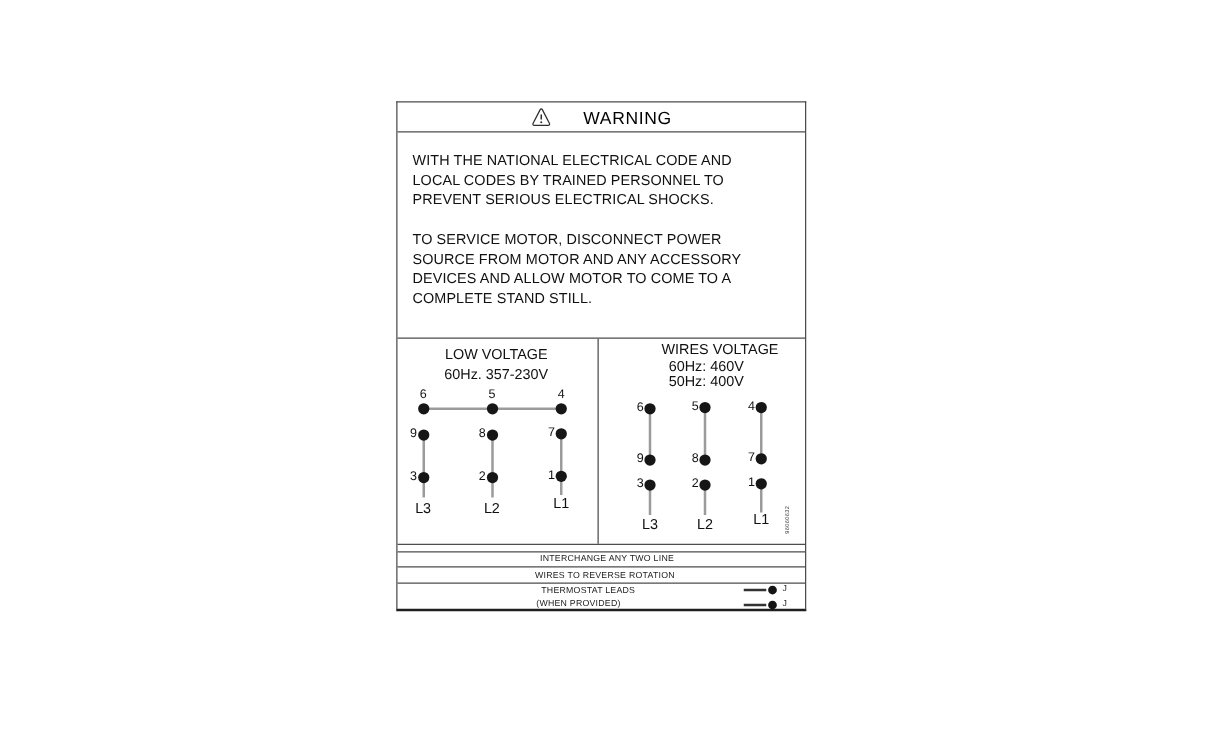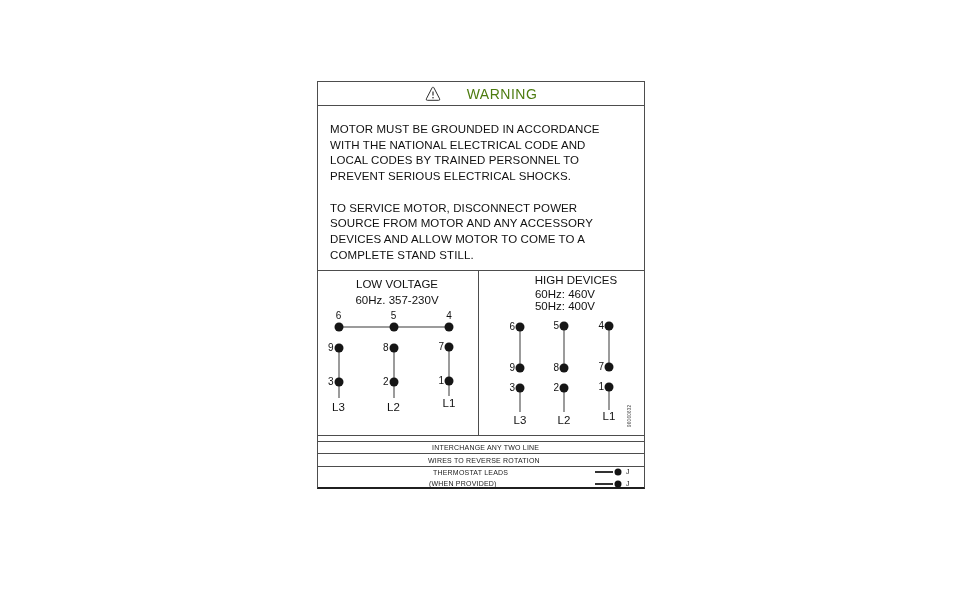--- a/index.html
+++ b/index.html
@@ -7,21 +7,21 @@
               font-family:"Liberation Sans", sans-serif; color:#1c1c1c; }
   .page { position:relative; width:976px; height:600px; background:#fff; }
 
   .label { position:absolute; left:317px; top:81px; width:328px; height:408px;
            border:1px solid #4d4d4d; border-bottom:2px solid #1f1f1f; background:#fff; }
 
   
   .hdr { position:absolute; left:0; top:0; right:0; height:24px;
          border-bottom:1px solid #4d4d4d; display:flex; align-items:center;
          justify-content:center; gap:26px; }
-  .hdr .wtitle { font-size:14px; letter-spacing:.5px; color:#4d7c0f; }
+  .hdr .wtitle { font-size:14px; letter-spacing:.5px; color:#000000; }
 
   
   .wtext { position:absolute; left:0; top:25px; right:0; height:163px;
            padding:15px 8px 0 12px; font-size:11.5px; letter-spacing:.1px;
            line-height:15.7px; color:#111; }
   .wtext .para + .para { margin-top:15.7px; }
 
   
   .diag { position:absolute; left:0; top:188px; right:0; height:166px;
           border-top:1px solid #4d4d4d; border-bottom:1px solid #4d4d4d; }
@@ -66,21 +66,20 @@
       <svg width="16" height="15" viewBox="0 0 24 22">
         <path d="M10.7 2.3 L2.1 18.9 a1.6 1.6 0 0 0 1.4 2.3 h17 a1.6 1.6 0 0 0 1.4-2.3 L13.3 2.3 a1.5 1.5 0 0 0-2.6 0 Z" fill="none" stroke="#2e2e2e" stroke-width="1.5" stroke-linejoin="round"></path>
         <line x1="12" y1="8" x2="12" y2="14" stroke="#2e2e2e" stroke-width="1.8"></line>
         <circle cx="12" cy="17.3" r="1.2" fill="#2e2e2e"></circle>
       </svg>
       <span class="wtitle">WARNING</span>
     </div>
 
     <div class="wtext">
       <div class="para">
-        <div>MOTOR MUST BE GROUNDED IN ACCORDANCE</div>
         <div>WITH THE NATIONAL ELECTRICAL CODE AND</div>
         <div>LOCAL CODES BY TRAINED PERSONNEL TO</div>
         <div>PREVENT SERIOUS ELECTRICAL SHOCKS.</div>
       </div>
       <div class="para">
         <div>TO SERVICE MOTOR, DISCONNECT POWER</div>
         <div>SOURCE FROM MOTOR AND ANY ACCESSORY</div>
         <div>DEVICES AND ALLOW MOTOR TO COME TO A</div>
         <div>COMPLETE STAND STILL.</div>
       </div>
@@ -118,21 +117,21 @@
         <span class="abs dot" style="left:20.5px; top:111px;"></span>
         <span class="abs dot" style="left:75.5px; top:111px;"></span>
         <span class="abs dot" style="left:131px;  top:110px;"></span>
 
         <span class="abs llab" style="left:20.5px; top:130px;">L3</span>
         <span class="abs llab" style="left:75.5px; top:130px;">L2</span>
         <span class="abs llab" style="left:131px;  top:126px;">L1</span>
       </div>
 
       <div class="hv">
-        <span class="abs dtitle" style="left:96px; top:3px;">HIGH DEVICES</span>
+        <span class="abs dtitle" style="left:96px; top:3px;">WIRES VOLTAGE</span>
         <span class="abs dtitle" style="left:85px; top:17px;">60Hz: 460V</span>
         <span class="abs dtitle" style="left:85px; top:29px;">50Hz: 400V</span>
 
         <span class="abs vline" style="left:40px;  top:56px; height:41px;"></span>
         <span class="abs vline" style="left:84px;  top:55px; height:42px;"></span>
         <span class="abs vline" style="left:129px; top:55px; height:41px;"></span>
 
         <span class="abs vline" style="left:40px;  top:117px; height:24px;"></span>
         <span class="abs vline" style="left:84px;  top:117px; height:24px;"></span>
         <span class="abs vline" style="left:129px; top:116px; height:23px;"></span>

